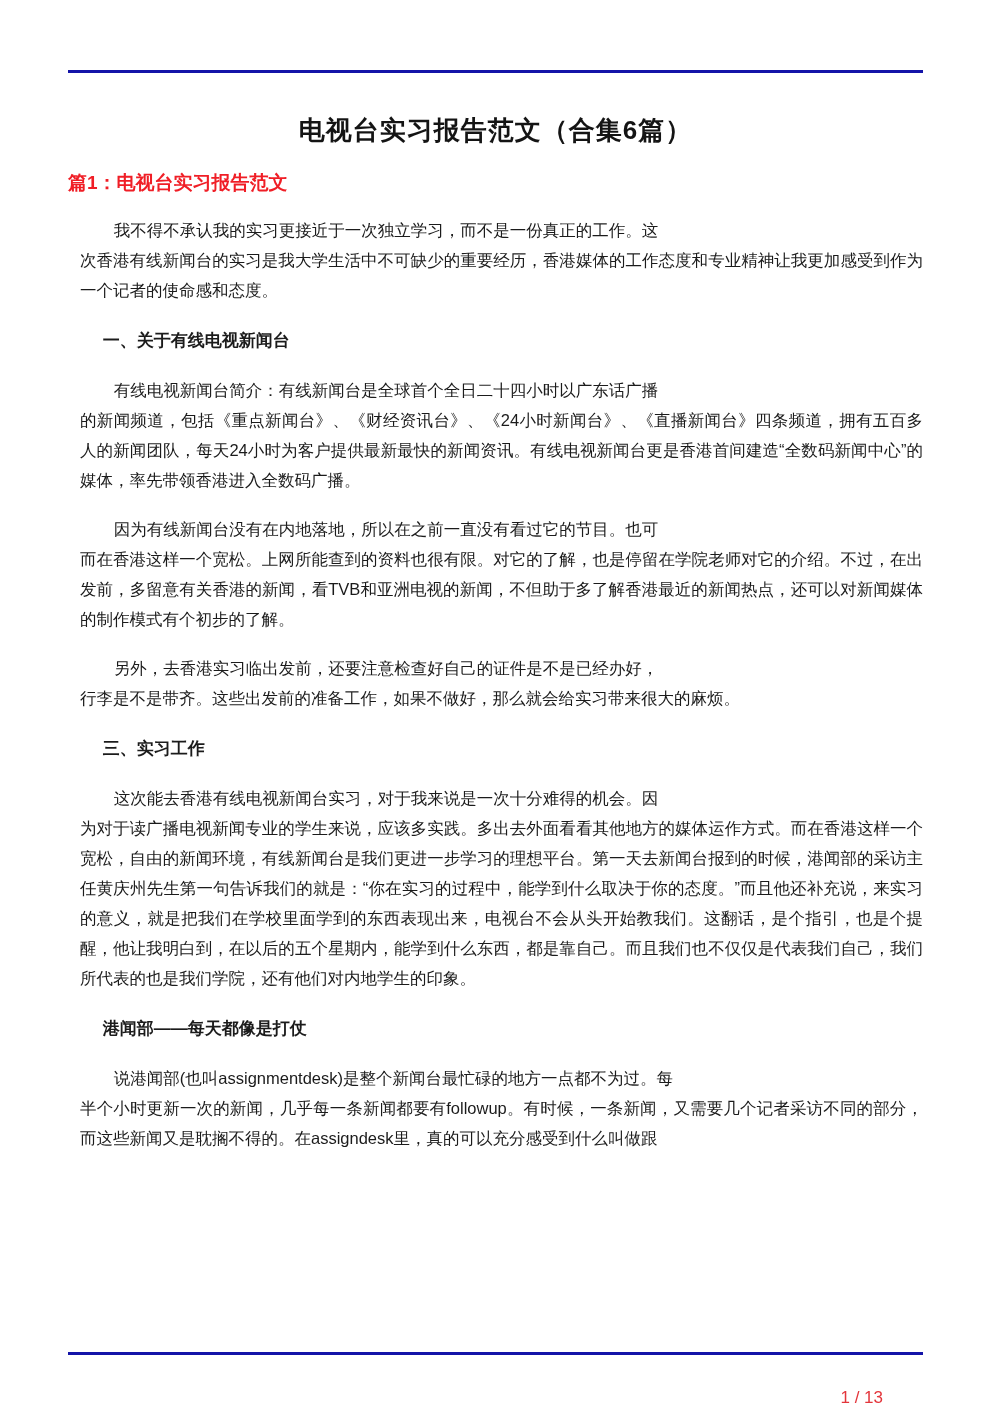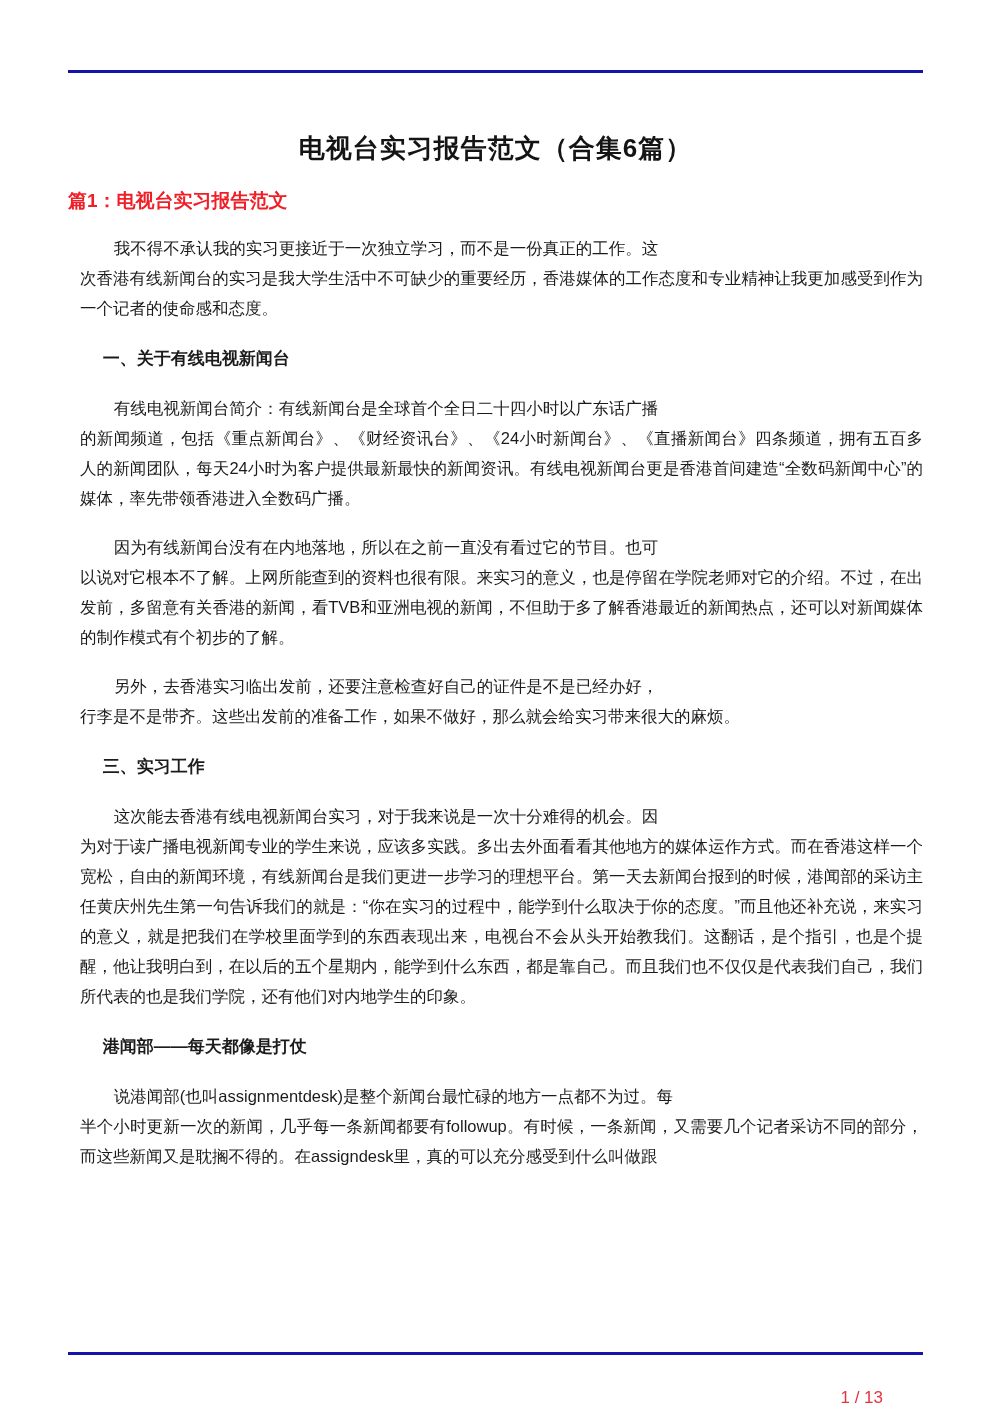--- a/index.html
+++ b/index.html
@@ -25,21 +25,21 @@
     left: 68px;
     width: 855px;
     height: 3px;
     background: var(--rule-color);
   }
   .rule.top { top: 70px; }
   .rule.bottom { top: 1352px; }
   .content {
     position: absolute;
     left: 68px;
-    top: 73px;
+    top: 55px;
     width: 855px;
   }
   .doc-title {
     margin: 58px 0 0 0;
     text-align: center;
     font-size: 26px;
     line-height: 34px;
     font-weight: bold;
     color: #141414;
     letter-spacing: 1px;
@@ -86,21 +86,21 @@
 <div class="content">
   <h1 class="doc-title">电视台实习报告范文（合集6篇）</h1>
   <h2 class="chapter">篇1：电视台实习报告范文</h2>
 
   <p class="para">我不得不承认我的实习更接近于一次独立学习，而不是一份真正的工作。这
 次香港有线新闻台的实习是我大学生活中不可缺少的重要经历，香港媒体的工作态度和专业精神让我更加感受到作为一个记者的使命感和态度。</p>
   <p class="sec">一、关于有线电视新闻台</p>
   <p class="para">有线电视新闻台简介：有线新闻台是全球首个全日二十四小时以广东话广播
 的新闻频道，包括《重点新闻台》、《财经资讯台》、《24小时新闻台》、《直播新闻台》四条频道，拥有五百多人的新闻团队，每天24小时为客户提供最新最快的新闻资讯。有线电视新闻台更是香港首间建造“全数码新闻中心”的媒体，率先带领香港进入全数码广播。</p>
   <p class="para">因为有线新闻台没有在内地落地，所以在之前一直没有看过它的节目。也可
-以说对它根本不了解。上网所能查到的资料也很有限。来实习的意义，也是停留在学院老师对它的介绍。不过，在出发前，多留意有关香港的新闻，看TVB和亚洲电视的新闻，不但助于多了解香港最近的新闻热点，还可以对新闻媒体的制作模式有个初步的了解。</p>
+而在香港这样一个宽松。上网所能查到的资料也很有限。对它的了解，也是停留在学院老师对它的介绍。不过，在出发前，多留意有关香港的新闻，看TVB和亚洲电视的新闻，不但助于多了解香港最近的新闻热点，还可以对新闻媒体的制作模式有个初步的了解。</p>
   <p class="para">另外，去香港实习临出发前，还要注意检查好自己的证件是不是已经办好，
 行李是不是带齐。这些出发前的准备工作，如果不做好，那么就会给实习带来很大的麻烦。</p>
   <p class="sec">三、实习工作</p>
   <p class="para">这次能去香港有线电视新闻台实习，对于我来说是一次十分难得的机会。因
 为对于读广播电视新闻专业的学生来说，应该多实践。多出去外面看看其他地方的媒体运作方式。而在香港这样一个宽松，自由的新闻环境，有线新闻台是我们更进一步学习的理想平台。第一天去新闻台报到的时候，港闻部的采访主任黄庆州先生第一句告诉我们的就是：“你在实习的过程中，能学到什么取决于你的态度。”而且他还补充说，来实习的意义，就是把我们在学校里面学到的东西表现出来，电视台不会从头开始教我们。这翻话，是个指引，也是个提醒，他让我明白到，在以后的五个星期内，能学到什么东西，都是靠自己。而且我们也不仅仅是代表我们自己，我们所代表的也是我们学院，还有他们对内地学生的印象。</p>
   <p class="sec">港闻部——每天都像是打仗</p>
   <p class="para">说港闻部(也叫assignmentdesk)是整个新闻台最忙碌的地方一点都不为过。每
 半个小时更新一次的新闻，几乎每一条新闻都要有followup。有时候，一条新闻，又需要几个记者采访不同的部分，而这些新闻又是耽搁不得的。在assigndesk里，真的可以充分感受到什么叫做跟</p>
 </div>
 

